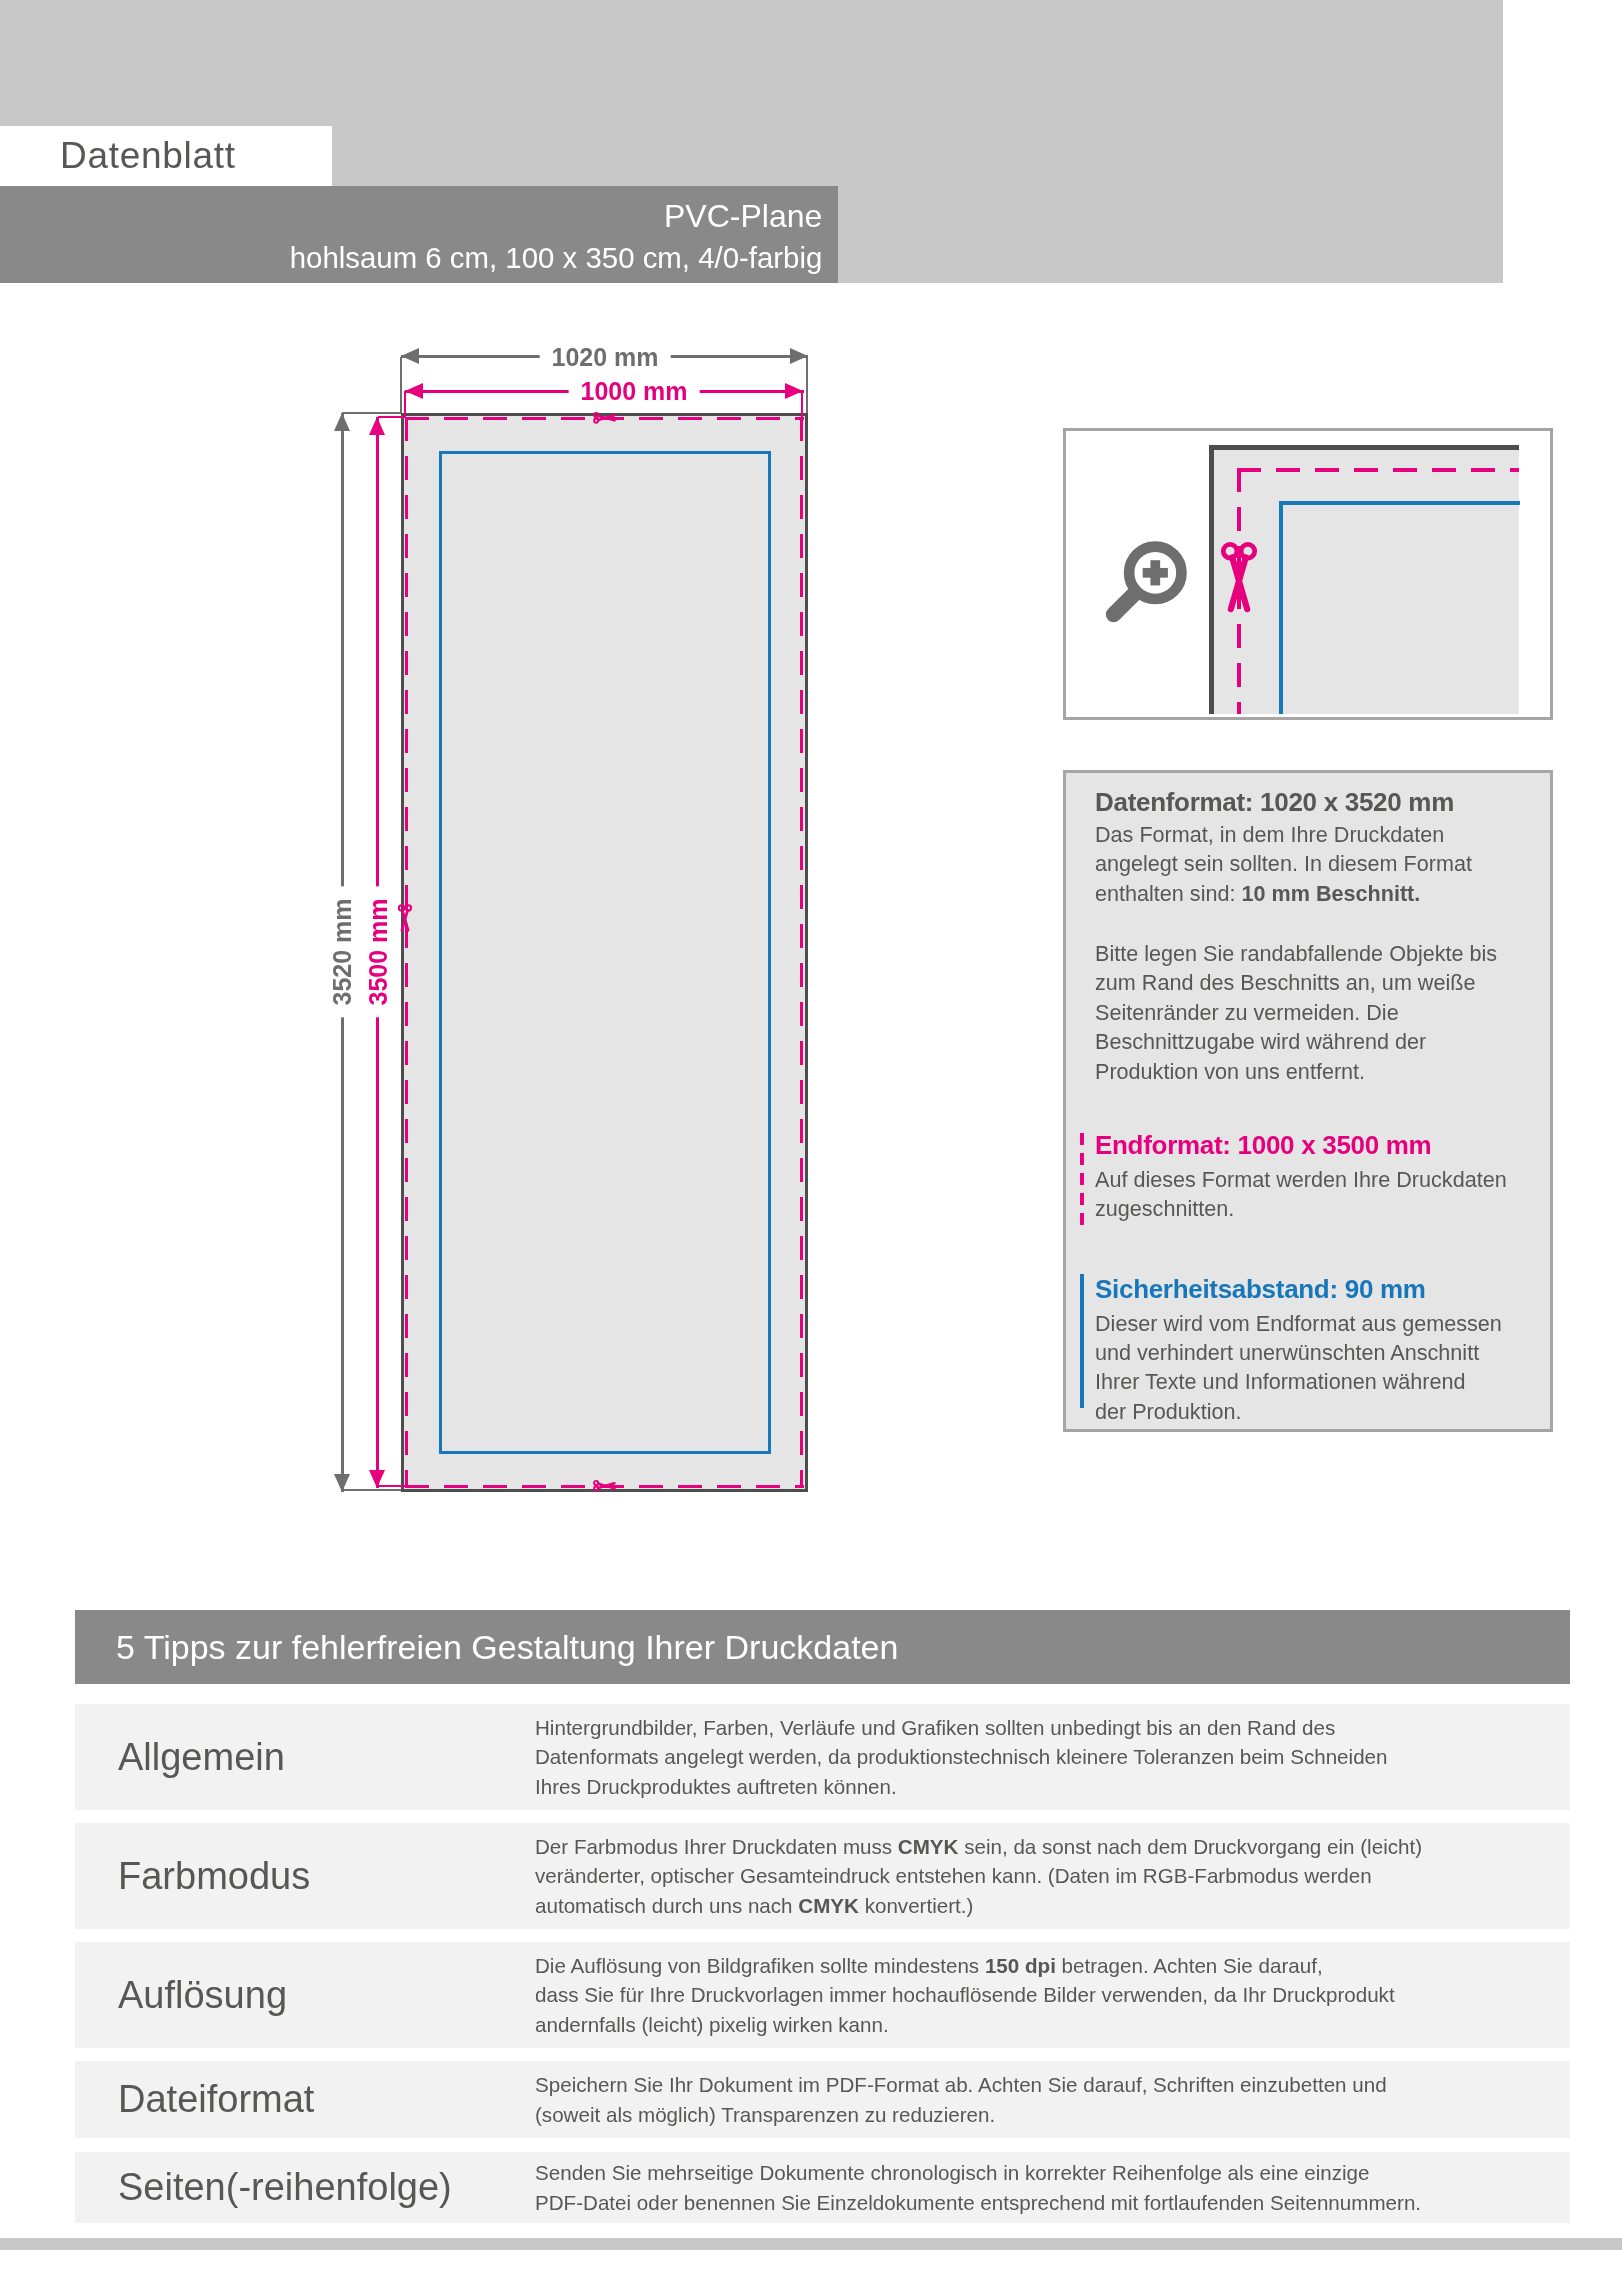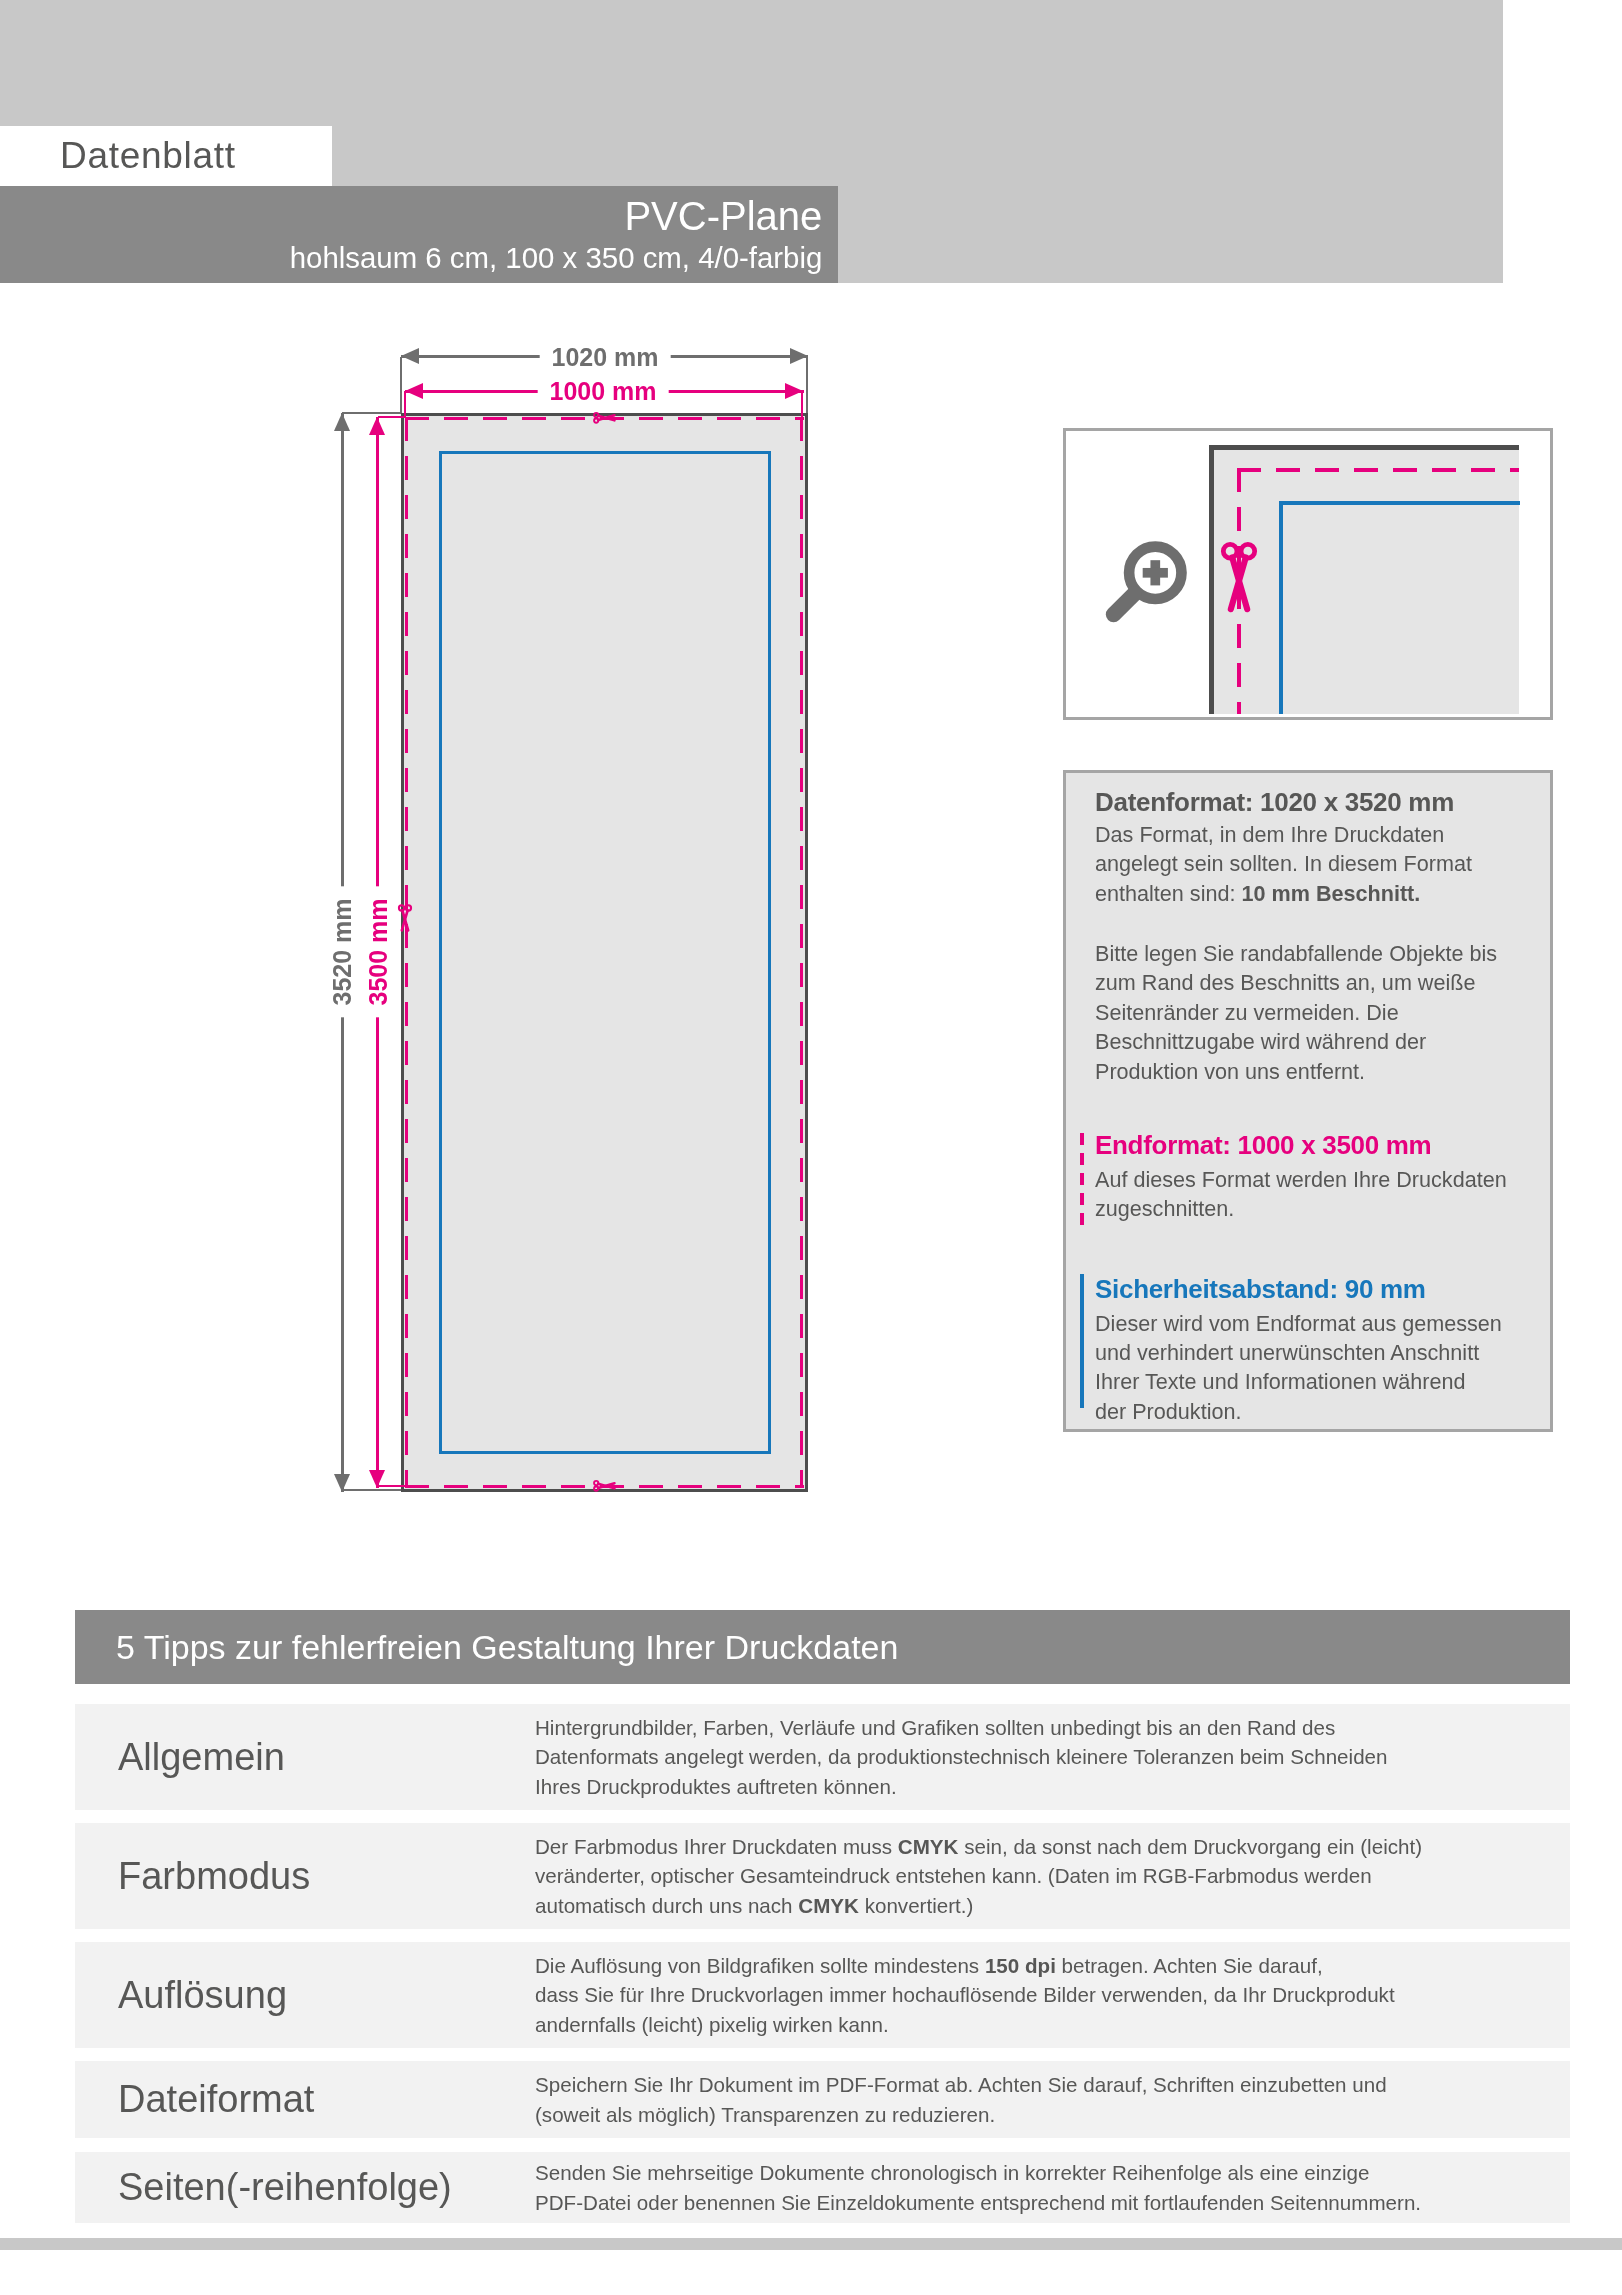--- a/index.html
+++ b/index.html
@@ -4,21 +4,21 @@
 <style>
   html,body{margin:0;padding:0;background:#fff;}
   .page{position:relative;width:1623px;height:2250px;background:#ffffff;overflow:hidden;
         font-family:"Liberation Sans", sans-serif;color:#575756;}
   .abs{position:absolute;}
   
   .top-bg{background:#c8c8c8;}
   .title-box{background:#ffffff;display:flex;align-items:center;}
   .title-box span{font-size:37px;color:#575756;letter-spacing:0.7px;}
   .banner{background:#898989;display:flex;flex-direction:column;align-items:flex-end;justify-content:center;color:#fff;}
-  .banner .t1{font-size:40px;line-height:46px;}
+  .banner .t1{font-size:32px;line-height:46px;}
   .banner .t2{font-size:29.4px;line-height:38px;}
   
   .rect-outer{background:#e5e5e5;border:3.3px solid #4d4d4d;box-sizing:border-box;}
   .rect-blue{border:3.3px solid #1777bb;box-sizing:border-box;}
   .ln-gray{background:#6e6e6e;}
   .ln-mag{background:#e6007e;}
   .dash-h{background:repeating-linear-gradient(90deg,#e6007e 0 23.6px,transparent 23.6px 39px);}
   .dash-v{background:repeating-linear-gradient(180deg,#e6007e 0 23.6px,transparent 23.6px 39px);}
   .arr{width:0;height:0;}
   .arr.l-gray{border-top:8.5px solid transparent;border-bottom:8.5px solid transparent;border-right:18.3px solid #6e6e6e;}
@@ -79,21 +79,21 @@
   <div class="abs arr r-gray" style="left:790px;top:348px;"></div>
   <div class="abs ln-gray" style="left:400px;top:357px;width:2px;height:56px;"></div>
   <div class="abs ln-gray" style="left:806px;top:357px;width:2px;height:56px;"></div>
   <span class="abs dim-lab c-gray" style="left:605px;top:357px;">1020 mm</span>
 
   <div class="abs ln-mag" style="left:405px;top:390px;width:399px;height:2.6px;"></div>
   <div class="abs arr l-mag" style="left:405px;top:383px;"></div>
   <div class="abs arr r-mag" style="left:785px;top:383px;"></div>
   <div class="abs ln-mag" style="left:404px;top:391px;width:2px;height:25.5px;"></div>
   <div class="abs ln-mag" style="left:801px;top:391px;width:2px;height:25.5px;"></div>
-  <span class="abs dim-lab c-mag" style="left:603px;top:391px;font-weight:bold;">1000 mm</span>
+  <span class="abs dim-lab c-mag" style="left:634px;top:391px;font-weight:bold;">1000 mm</span>
 
   <div class="abs ln-gray" style="left:341px;top:413px;width:2.6px;height:1079px;"></div>
   <div class="abs arr u-gray" style="left:334px;top:413px;"></div>
   <div class="abs arr d-gray" style="left:334px;top:1474px;"></div>
   <div class="abs ln-gray" style="left:342px;top:412px;width:59px;height:2px;"></div>
   <div class="abs ln-gray" style="left:342px;top:1489px;width:59px;height:2px;"></div>
   <span class="abs dim-lab v c-gray" style="left:342px;top:952px;">3520 mm</span>
 
   <div class="abs ln-mag" style="left:376px;top:417px;width:2.6px;height:1071px;"></div>
   <div class="abs arr u-mag" style="left:369px;top:417px;"></div>

